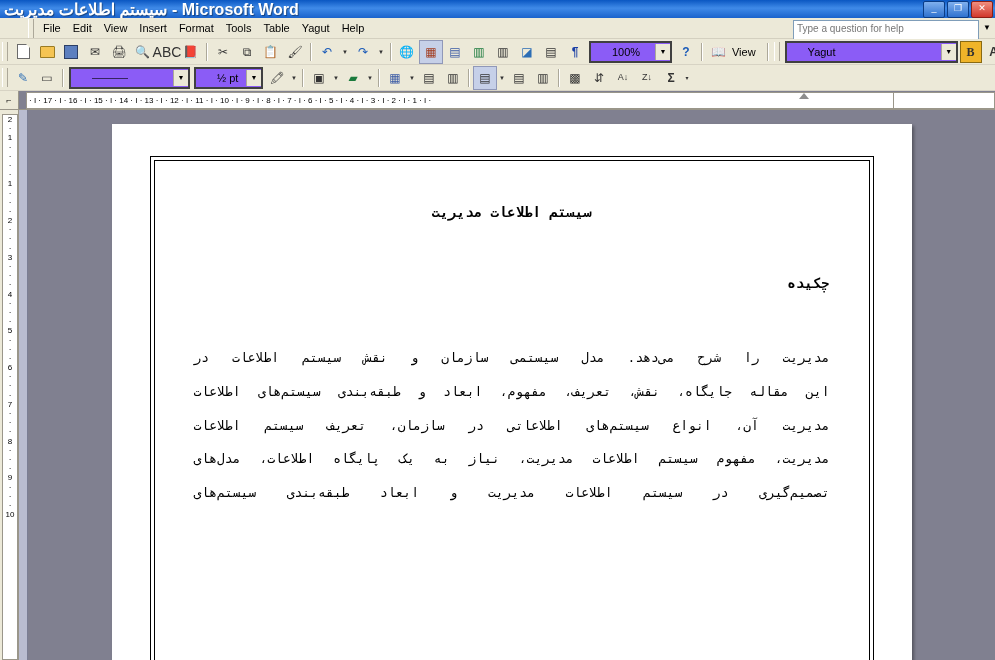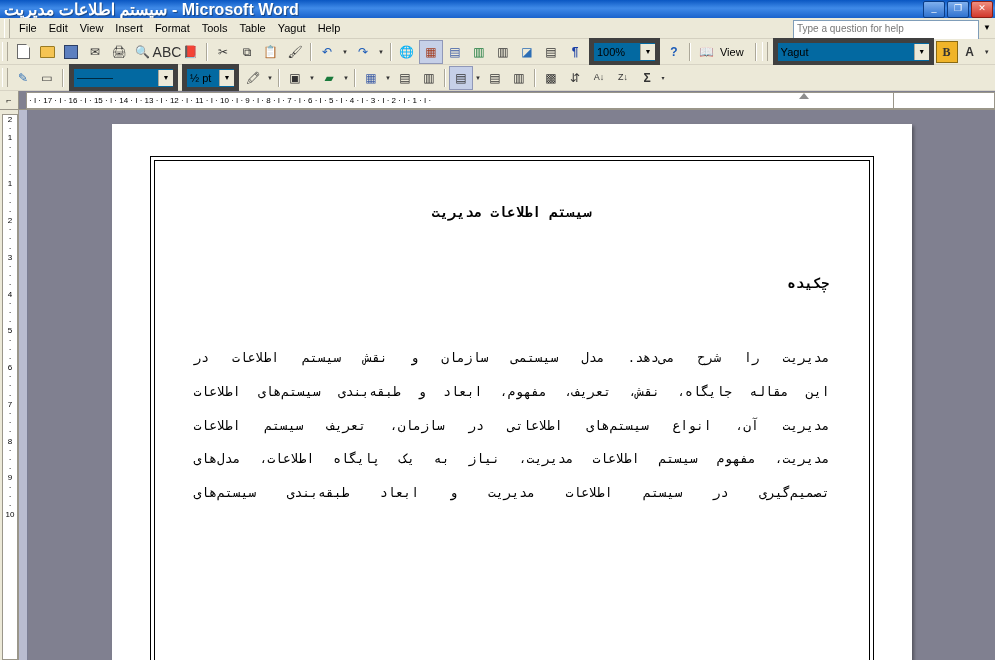--- a/index.html
+++ b/index.html
@@ -67,20 +67,21 @@
 
   
   .menubar {
     height: 20px;
     background: #ece9d8;
     border-bottom: 1px solid #d4d0c0;
     display: flex;
     align-items: center;
     position: relative;
     flex: 0 0 auto;
+    padding-left: 24px;
   }
   .menu-left {
     display: flex;
     align-items: center;
     height: 100%;
     padding-left: 2px;
   }
   .menu-item {
     padding: 2px 6px;
     font-size: 11px;
@@ -148,26 +149,26 @@
   .tsep {
     width: 1px;
     height: 18px;
     background: #aca899;
     border-right: 1px solid #fff;
     margin: 0 3px;
     flex: 0 0 auto;
   }
   .tcombo {
     height: 18px;
-    border: 5px solid #404040;
-    background: #0369a1;
+    border: 2px solid #404040;
+    background: #8b5cf6;
     display: flex;
     align-items: center;
     font-size: 11px;
-    padding-left: 3px;
+    padding-left: 21px;
     margin: 0 2px;
     position: relative;
     flex: 0 0 auto;
   }
   .tcombo .cval { flex: 1 1 auto; overflow: hidden; white-space: nowrap; }
   .tcombo .carrow {
     width: 14px;
     height: 16px;
     background: #ece9d8;
     border-left: 1px solid #aca899;

